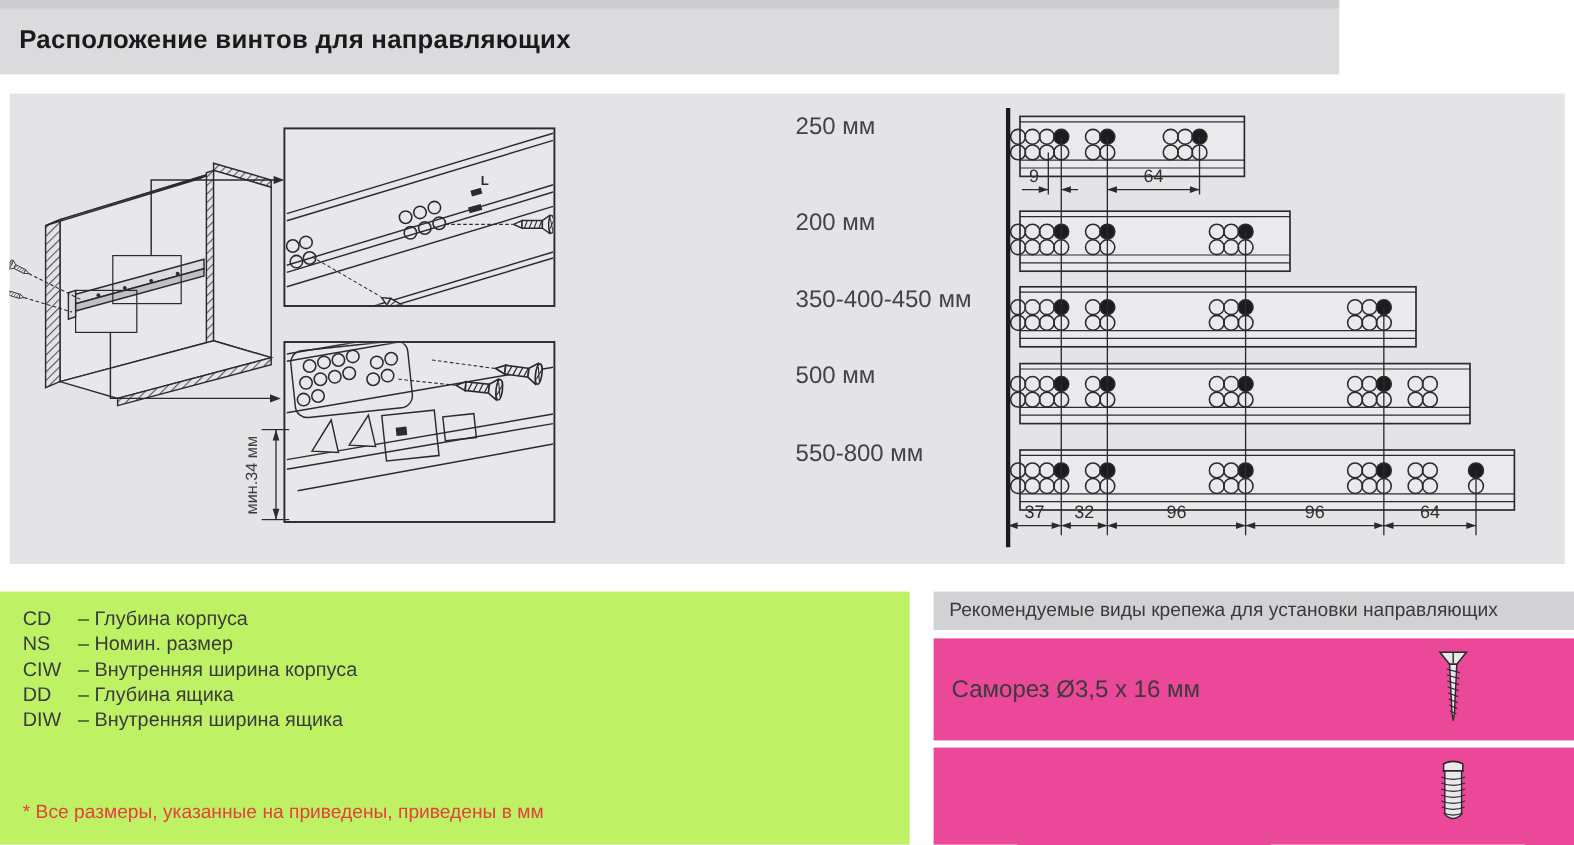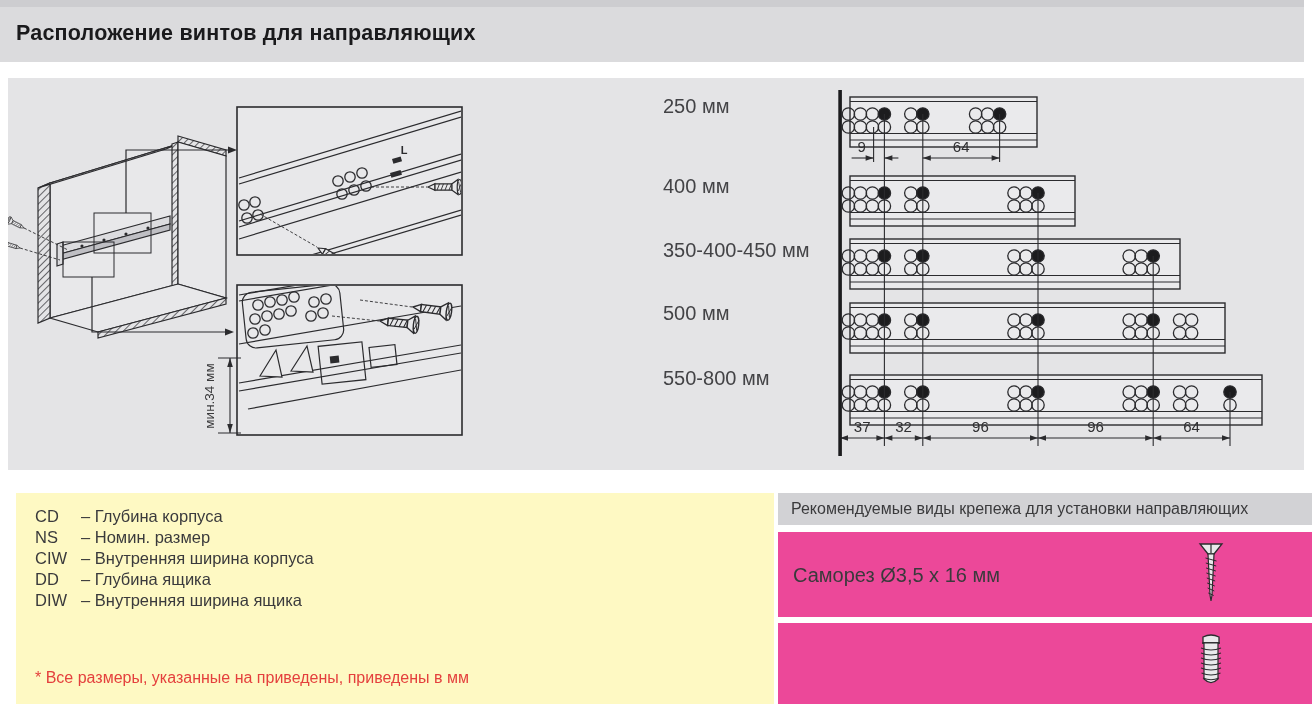--- a/index.html
+++ b/index.html
@@ -1,37 +1,37 @@
 <!DOCTYPE html>
 <html><head>
 <meta charset="utf-8">
 <style>
   html,body{margin:0;padding:0}
   body{width:1312px;height:704px;background:#ffffff;font-family:"Liberation Sans",sans-serif;position:relative;overflow:hidden}
   .abs{position:absolute}
   svg text{font-family:"Liberation Sans",sans-serif}
 
   
-  #titlebar{left:0;top:0;width:1304px;height:62px;background:#dbdbdd}
+  #titlebar{left:0;top:0;width:1116px;height:62px;background:#dbdbdd}
   #titlebar .topstrip{position:absolute;left:0;top:0;width:100%;height:7px;background:#cdcdd0}
   #titlebar h1{margin:0;padding:21px 0 0 16px;font-size:21.5px;font-weight:bold;color:#1a1a1c;letter-spacing:.2px}
 
   
   #mainpanel{left:8px;top:78px;width:1296px;height:392px;background:#e4e4e6}
   #leftart{left:0;top:0}
   #raildiag{left:629px;top:8px}
   .raillabel{position:absolute;font-size:20px;color:#434346;white-space:nowrap}
   .rl0{left:655px;top:17px}
   .rl1{left:655px;top:97px}
   .rl2{left:655px;top:161px}
   .rl3{left:655px;top:224px}
   .rl4{left:655px;top:289px}
 
   
-  #legendpanel{left:16px;top:493px;width:758px;height:211px;background:#fef9c3}
+  #legendpanel{left:0;top:493px;width:758px;height:211px;background:#bef264}
   #legendlist{padding:13px 0 0 19px}
   .lrow{line-height:21px;font-size:16.5px;color:#3a3a3c}
   .lrow .abbr{display:inline-block;width:46px}
   #footnote{position:absolute;left:19px;top:176px;font-size:16px;color:#e4403d;white-space:nowrap}
 
   
   .fheader{left:778px;top:493px;width:534px;height:32px;background:#d2d2d5;font-size:16px;color:#3a3a3c;line-height:32px;padding-left:13px;box-sizing:border-box}
   .frow{width:534px;left:778px;background:#ec4899}
   .frow1{top:532px;height:85px}
   .frow2{top:623px;height:81px}
@@ -179,21 +179,21 @@
         <line x1="210" y1="355" x2="233" y2="355" stroke-width="1"></line>
         <line x1="222" y1="280" x2="222" y2="355" stroke-width="1.1"></line>
         <path d="M222,280 l-2.8,9 h5.6 Z" fill="#2b2b2e" stroke="none"></path>
         <path d="M222,355 l-2.8,-9 h5.6 Z" fill="#2b2b2e" stroke="none"></path>
         <text transform="translate(206,318) rotate(-90)" font-size="13.5" fill="#3a3a3c" stroke="none" text-anchor="middle">мин.34 мм</text>
       </g>
     </g>
   </svg>
 
   <div class="raillabel rl0">250 мм</div>
-  <div class="raillabel rl1">400 мм</div>
+  <div class="raillabel rl1">200 мм</div>
   <div class="raillabel rl2">350-400-450 мм</div>
   <div class="raillabel rl3">500 мм</div>
   <div class="raillabel rl4">550-800 мм</div>
 
   <svg id="raildiag" class="abs" width="660" height="384" viewBox="0 0 660 384">
       <g>
         <rect x="213" y="11" width="187" height="50" fill="#eaeaec" stroke="#2b2b2e" stroke-width="1.4"></rect>
         <line x1="213" y1="15.5" x2="400" y2="15.5" stroke="#2b2b2e" stroke-width="1"></line>
         <line x1="213" y1="47.5" x2="400" y2="47.5" stroke="#2b2b2e" stroke-width="1"></line>
         <line x1="213" y1="54" x2="400" y2="54" stroke="#2b2b2e" stroke-width="1"></line>

